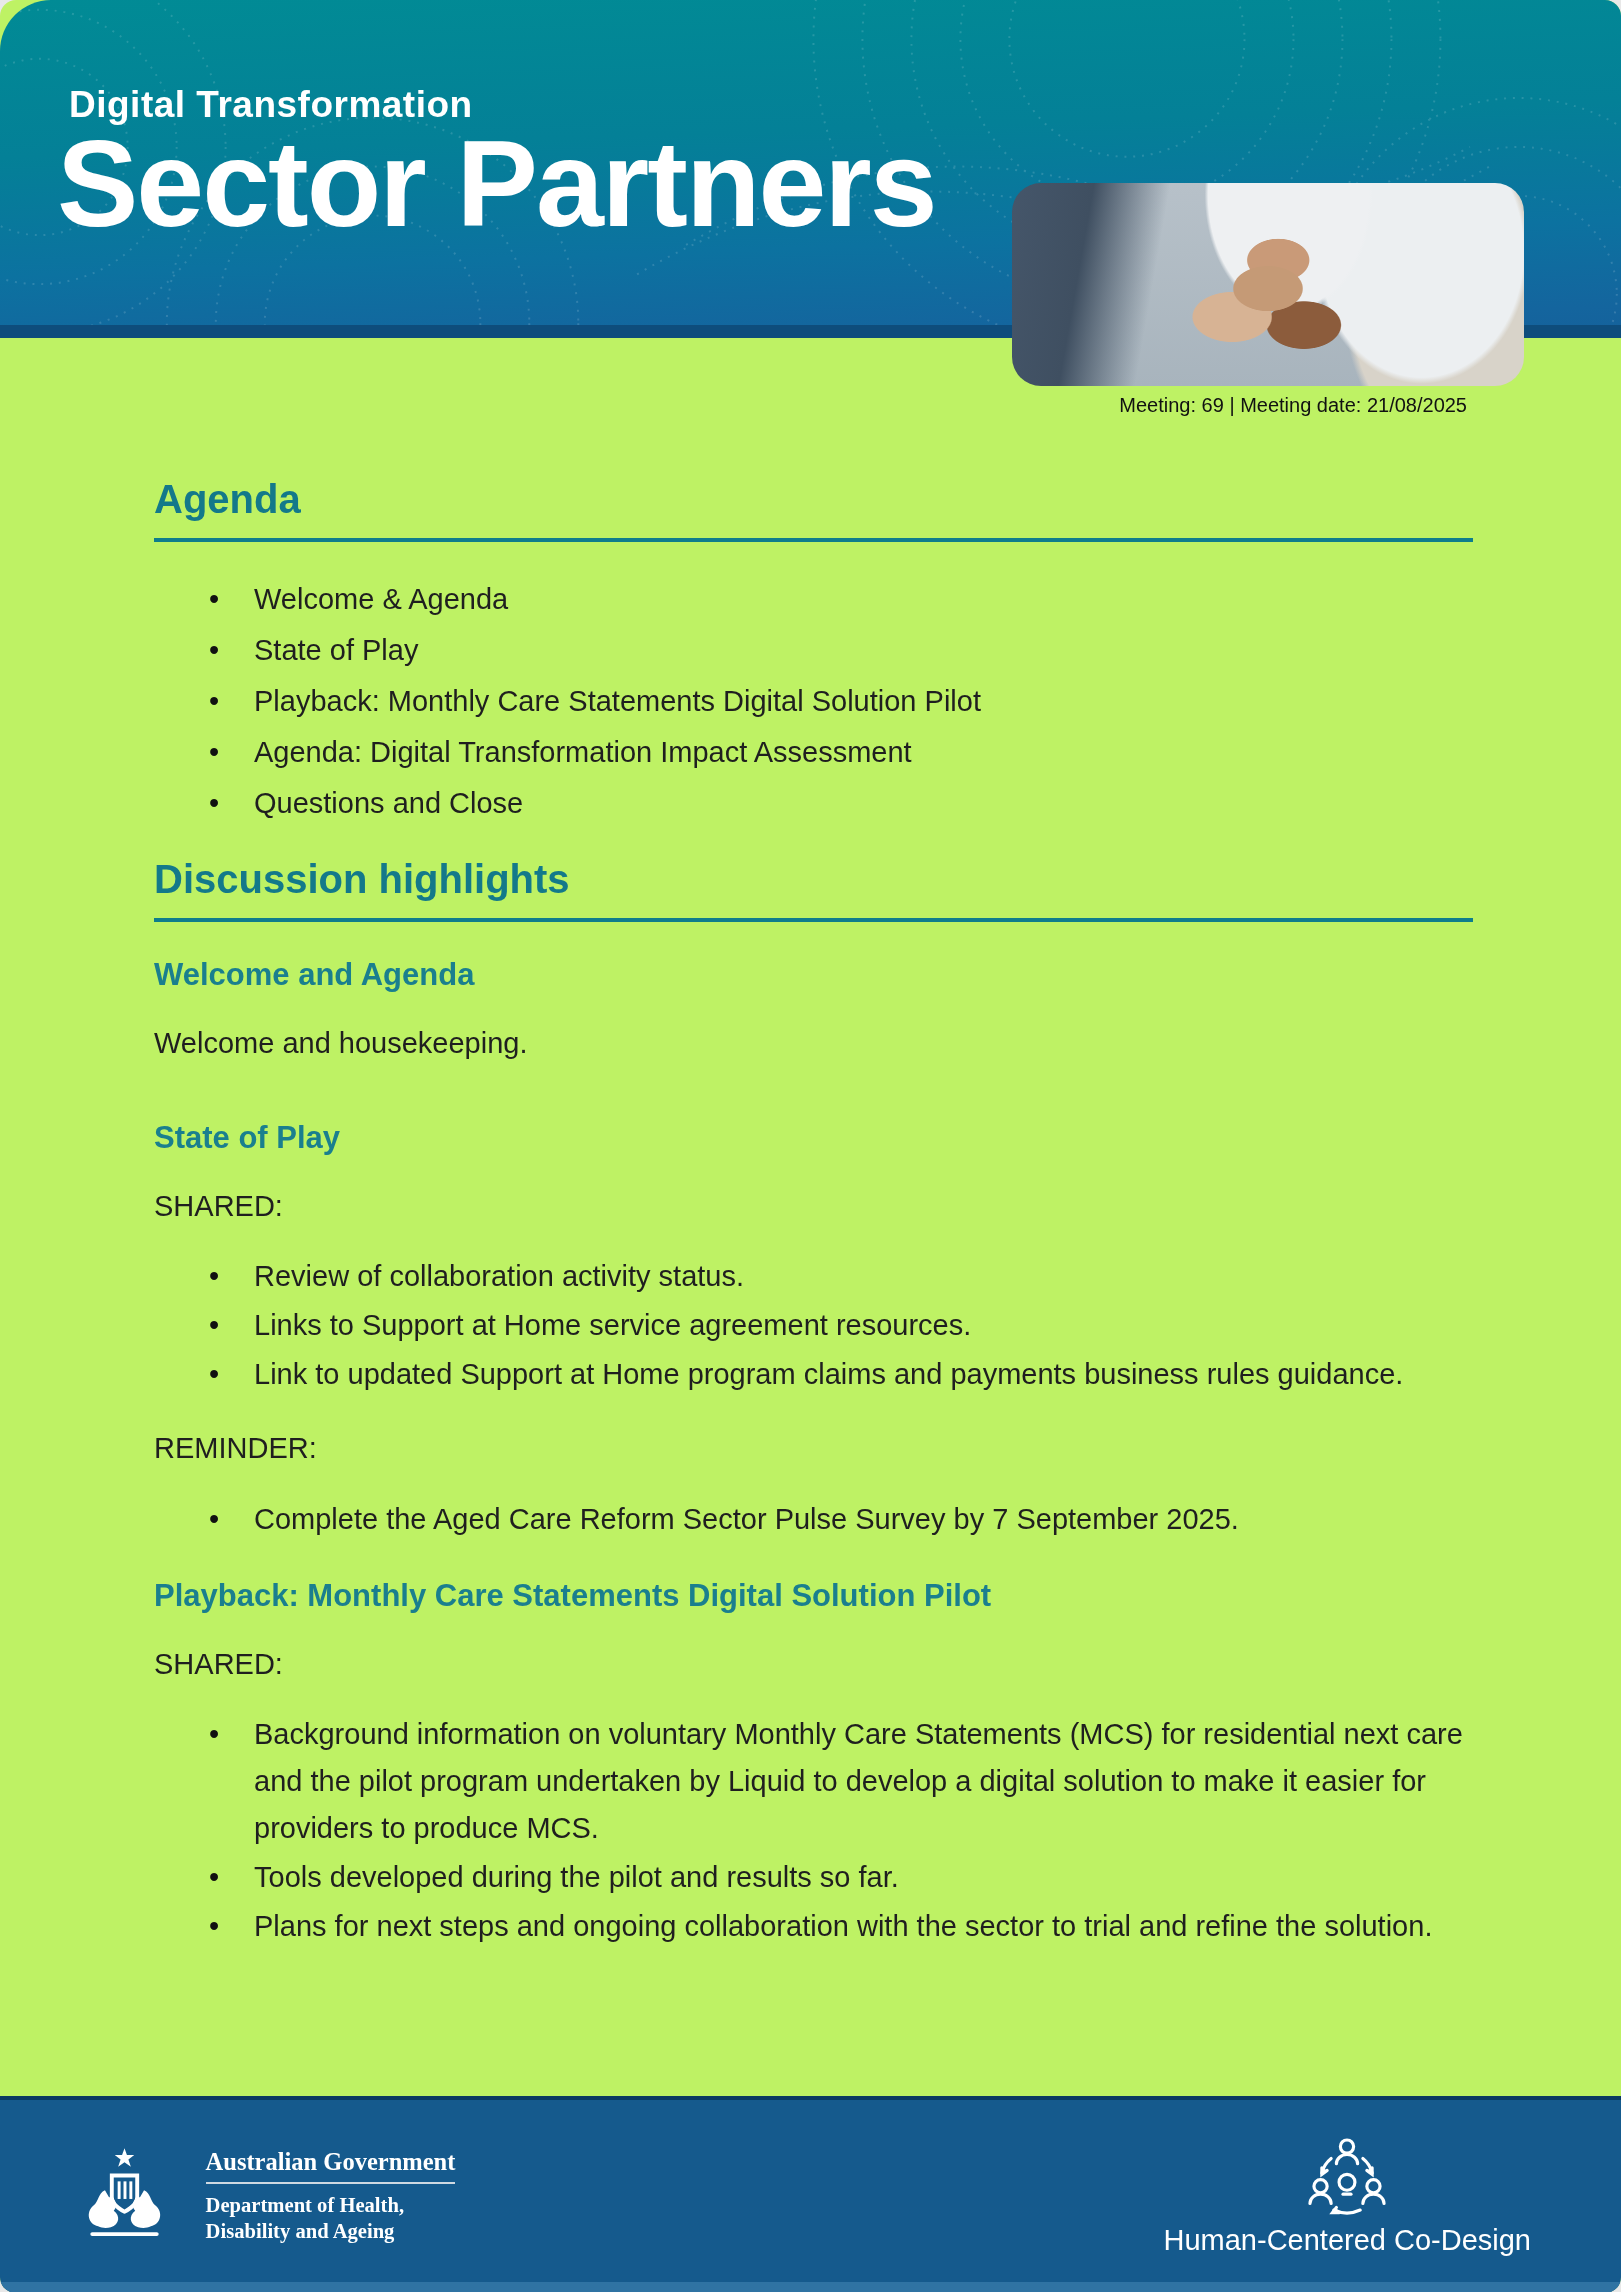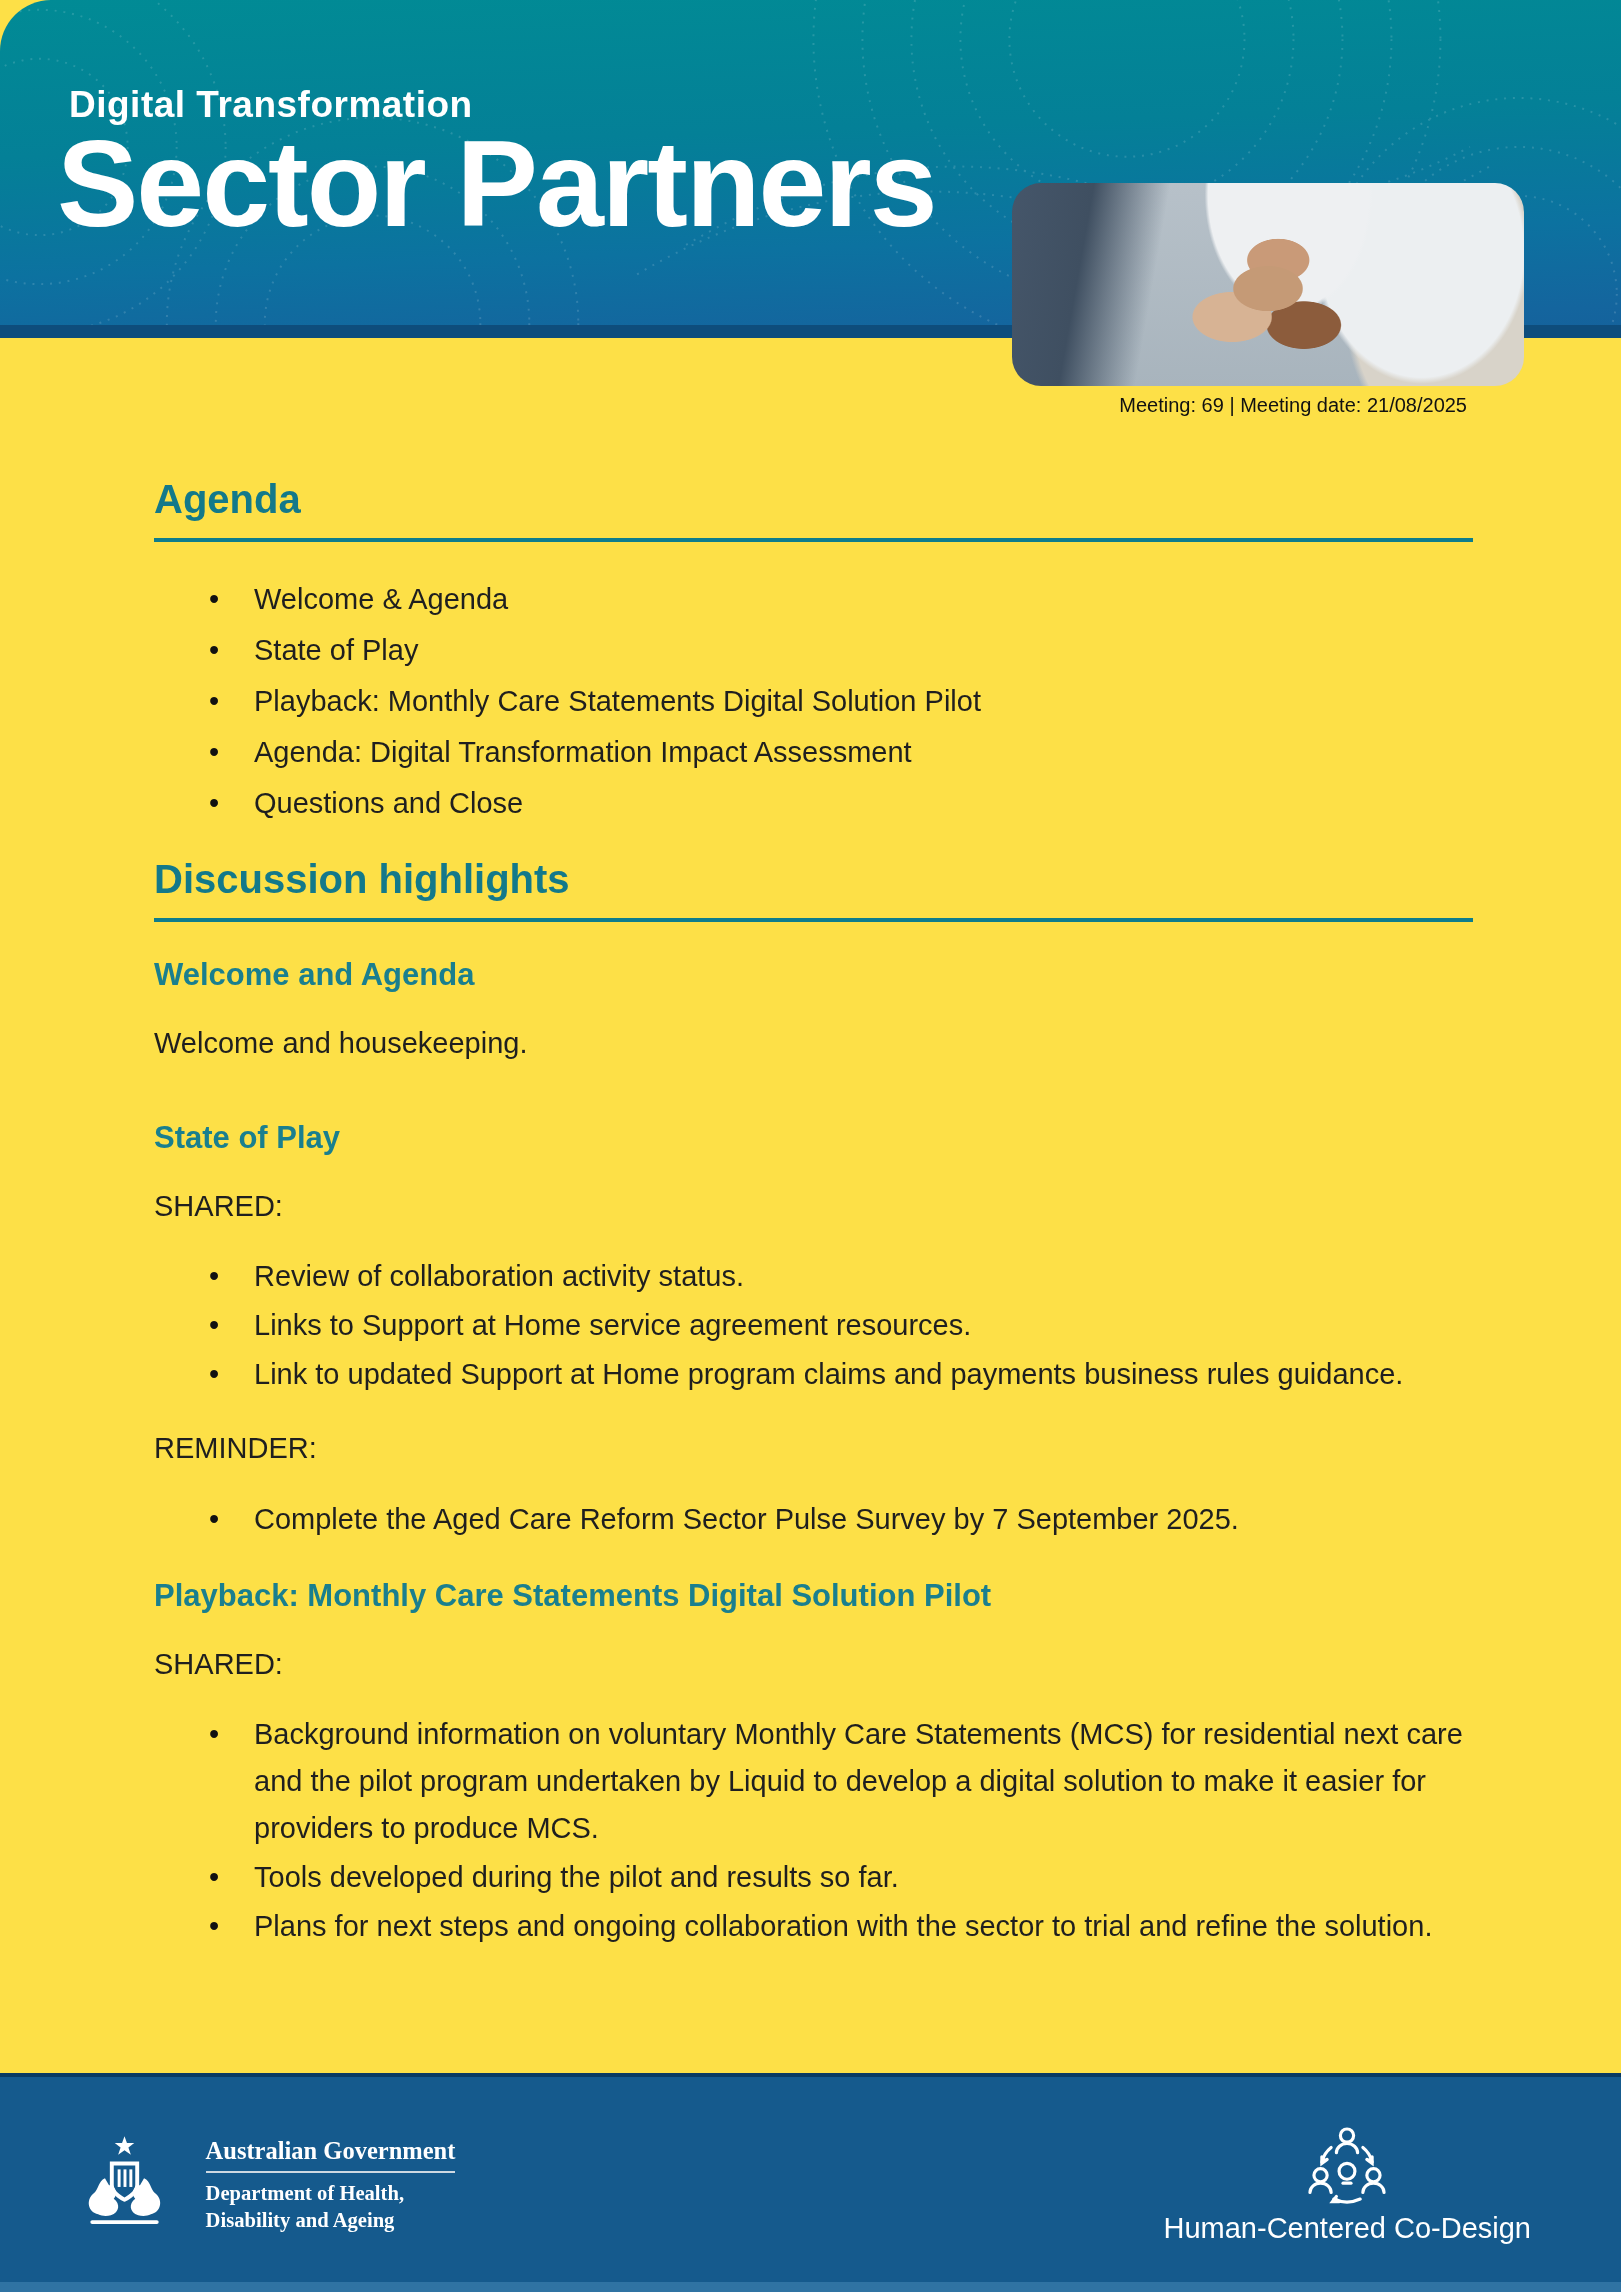--- a/index.html
+++ b/index.html
@@ -1,18 +1,18 @@
 <!DOCTYPE html>
 <html><head>
 <meta charset="utf-8">
 <style>
   html,body{margin:0;padding:0;background:#e8e8e8;}
   .page{
-    position:relative;width:1621px;height:2293px;margin:0 auto;background:#fde047;
-    font-family:"Liberation Sans","DejaVu Sans",sans-serif;color:#1f1f1f;overflow:hidden;
+    position:relative;width:1621px;height:2293px;margin:0 auto;background:#bef264;
+    font-family:"Liberation Sans","DejaVu Sans",sans-serif;color:#1f1f1f;overflow:hidden;border-radius:16px;
   }
   
   .banner{
     position:absolute;left:0;top:0;width:1621px;height:338px;
     background:linear-gradient(178deg,#018b95 0%,#048097 40%,#0c72a0 70%,#14659e 92%,#15619b 100%);
     border-top-left-radius:51px;overflow:hidden;
   }
   .banner-strip{position:absolute;left:0;bottom:0;width:100%;height:12.7px;background:#0e4d7c;}
   .waves{position:absolute;left:0;top:0;width:100%;height:100%;}
   .kicker{position:absolute;left:69px;top:84px;font-size:37px;font-weight:bold;color:#ffffff;letter-spacing:0.5px;}
@@ -43,21 +43,21 @@
   h3.sub{font-size:31px;font-weight:bold;color:#1a7f8e;margin:35px 0 0 0;}
   h3.gap-lg{margin-top:55px;}
   p.body{font-size:29px;line-height:43px;margin:29px 0 0 0;color:#1f1f1f;}
   ul.blist{list-style:none;margin:25.5px 0 0 0;padding:0;}
   ul.agenda-list{margin-top:33px;}
   ul.blist li{position:relative;font-size:29px;line-height:47px;padding-left:100px;margin-bottom:2px;color:#1f1f1f;}
   ul.agenda-list li{line-height:49px;}
   ul.blist li::before{content:"\2022";position:absolute;left:55px;top:0;font-size:29px;color:#111;}
   
   .footer{
-    position:absolute;left:0;bottom:0;width:1621px;height:220px;background:#155a8d;
+    position:absolute;left:0;bottom:0;width:1621px;height:197px;background:#155a8d;
     border-top:4.9px solid #0a3a61;box-sizing:border-box;
     display:flex;align-items:center;
   }
   .footer::after{content:"";position:absolute;left:0;bottom:0;width:100%;height:10.8px;background:#2f73a3;}
   .crest-block{display:flex;align-items:center;margin-left:61px;}
   .crest{width:127px;height:102px;flex:none;}
   .gov-text{margin-left:17.6px;color:#ffffff;font-family:"Liberation Serif","DejaVu Serif",serif;}
   .gov-name{font-size:24.5px;font-weight:bold;padding-bottom:5.9px;border-bottom:2px solid #cfd9e2;margin-bottom:7.8px;white-space:nowrap;}
   .dept-name{font-size:20.6px;font-weight:bold;line-height:26.5px;}
   .footer-note{margin-left:113px;color:#ffffff;font-size:28px;line-height:45px;}

